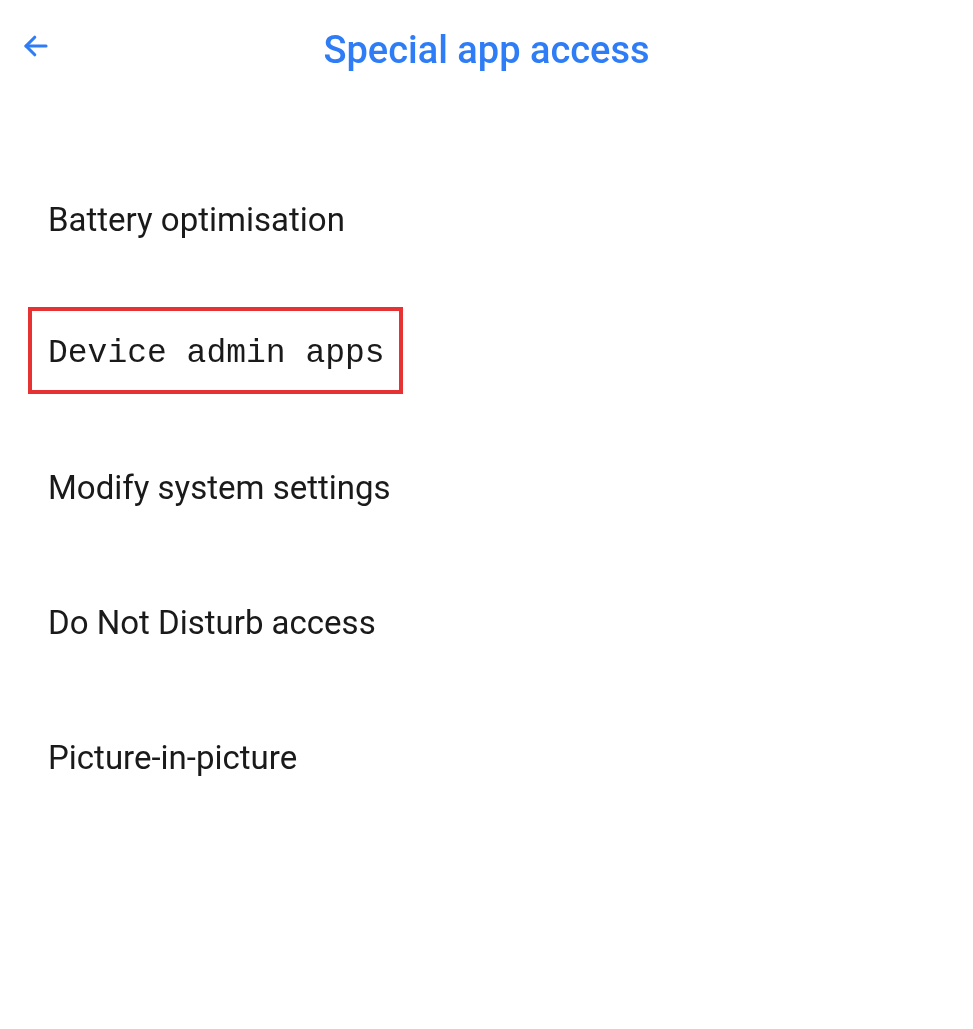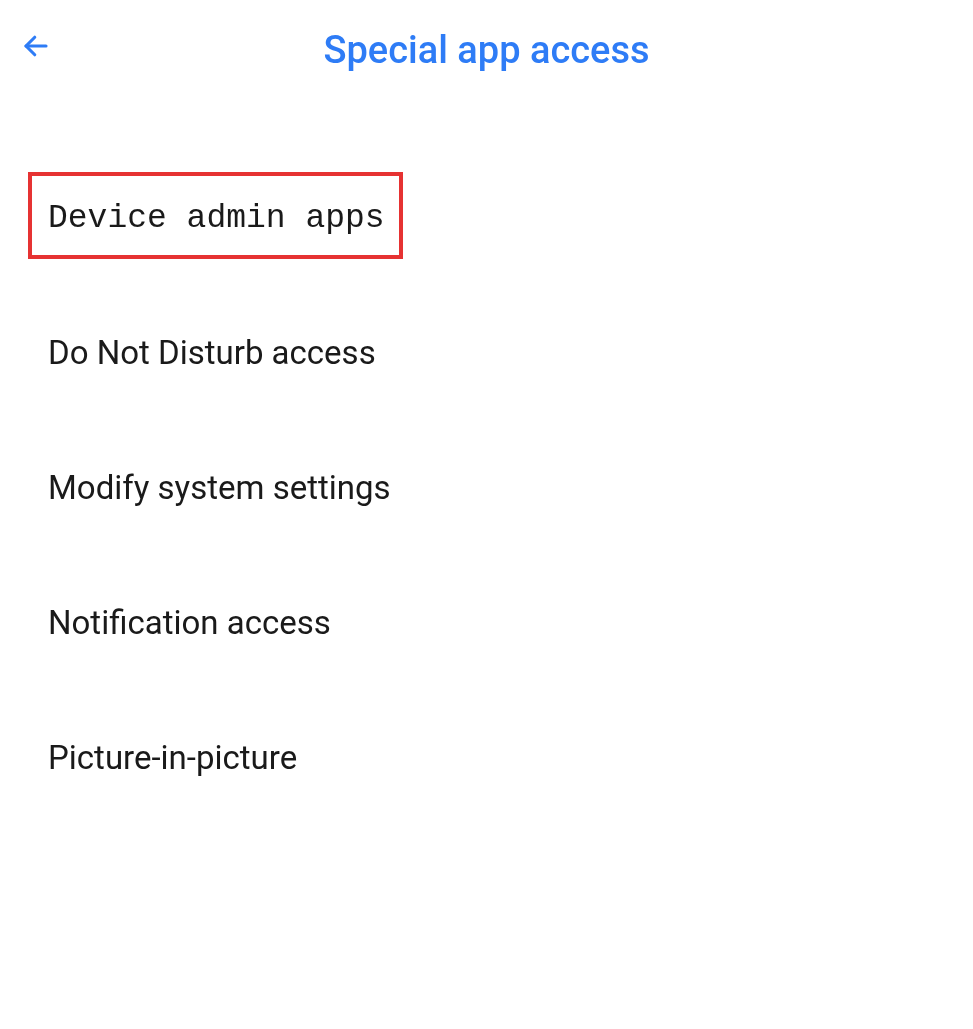--- a/index.html
+++ b/index.html
@@ -74,29 +74,29 @@
       <svg viewBox="0 0 24 24" fill="none" stroke="#2e7cf6" stroke-width="2.5" stroke-linecap="round" stroke-linejoin="round">
         <line x1="20" y1="12" x2="4" y2="12"></line>
         <polyline points="11 5 4 12 11 19"></polyline>
       </svg>
     </span>
   </div>
   <div class="page-title">Special app access</div>
 </div>
 
 <div class="list">
+  <div class="list-item">
+    <span>Battery optimisation</span>
+  </div>
   <div class="list-item highlighted">
     <div class="highlight-box"></div>
     <span>Device admin apps</span>
   </div>
   <div class="list-item">
-    <span>Do Not Disturb access</span>
-  </div>
-  <div class="list-item">
     <span>Modify system settings</span>
   </div>
   <div class="list-item">
-    <span>Notification access</span>
+    <span>Do Not Disturb access</span>
   </div>
   <div class="list-item">
     <span>Picture-in-picture</span>
   </div>
 </div>
 
 </body></html>

